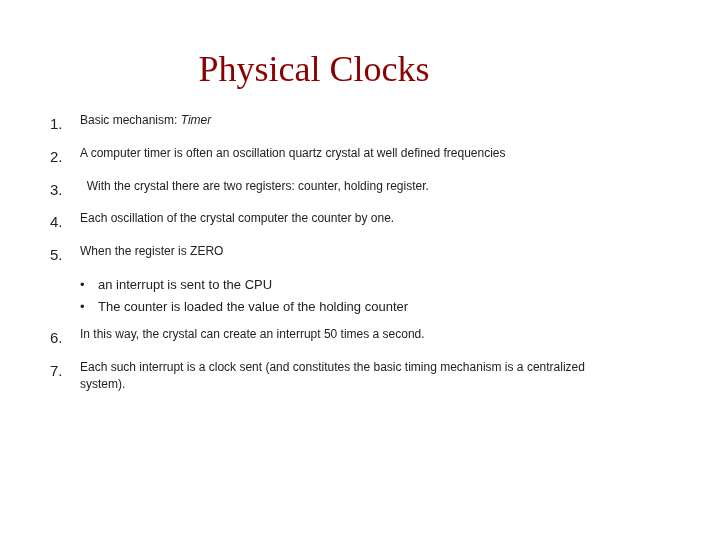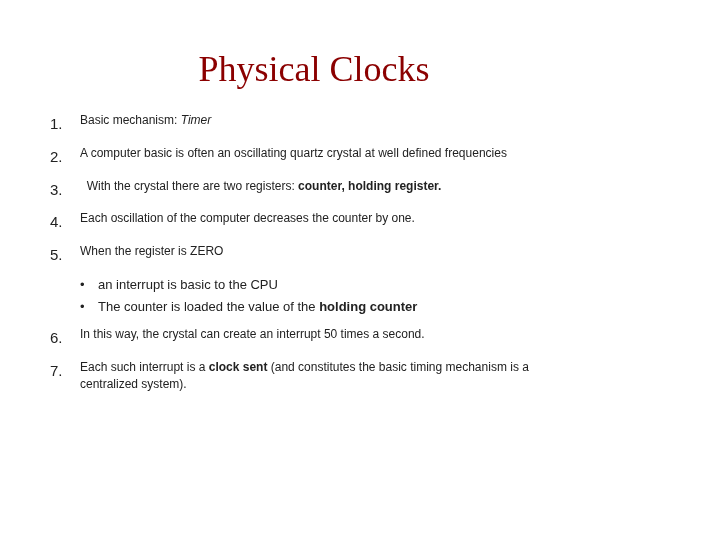--- a/index.html
+++ b/index.html
@@ -85,21 +85,21 @@
     .bullet-dot {
       min-width: 18px;
       font-size: 13px;
     }
 
     .bullet-text {
       flex: 1;
     }
 
     .bold {
-      font-weight: bold;
+      font-weight: normal;
     }
 
     .italic {
       font-style: italic;
     }
 
     .page-number {
       position: absolute;
       bottom: 14px;
       right: 30px;
@@ -119,52 +119,52 @@
       <li>
         <span class="num">1.</span>
         <span class="li-text">
           Basic mechanism: <span class="italic">Timer</span>
         </span>
       </li>
 
       <li>
         <span class="num">2.</span>
         <span class="li-text">
-          A computer basic is often an oscillating quartz crystal at well defined frequencies
+          A computer timer is often an oscillation quartz crystal at well defined frequencies
         </span>
       </li>
 
       <li>
         <span class="num">3.</span>
         <span class="li-text">
           &nbsp;&nbsp;With the crystal there are two registers: <span class="bold">counter, holding register.</span>
         </span>
       </li>
 
       <li>
         <span class="num">4.</span>
         <span class="li-text">
-          Each oscillation of the computer decreases the counter by one.
+          Each oscillation of the crystal computer the counter by one.
         </span>
       </li>
 
       <li>
         <span class="num">5.</span>
         <span class="li-text">
           When the register is ZERO
         </span>
       </li>
 
     </ol>
 
     <div class="indent-block">
       <ul class="bullet-list">
         <li>
           <span class="bullet-dot">•</span>
-          <span class="bullet-text">an interrupt is basic to the CPU</span>
+          <span class="bullet-text">an interrupt is sent to the CPU</span>
         </li>
         <li>
           <span class="bullet-dot">•</span>
           <span class="bullet-text">The counter is loaded the value of the <span class="bold">holding counter</span></span>
         </li>
       </ul>
     </div>
 
     <ol>
 

